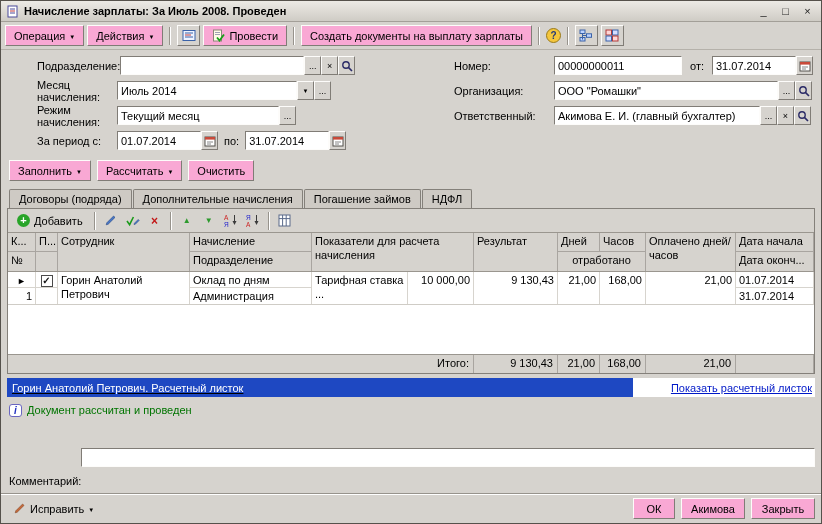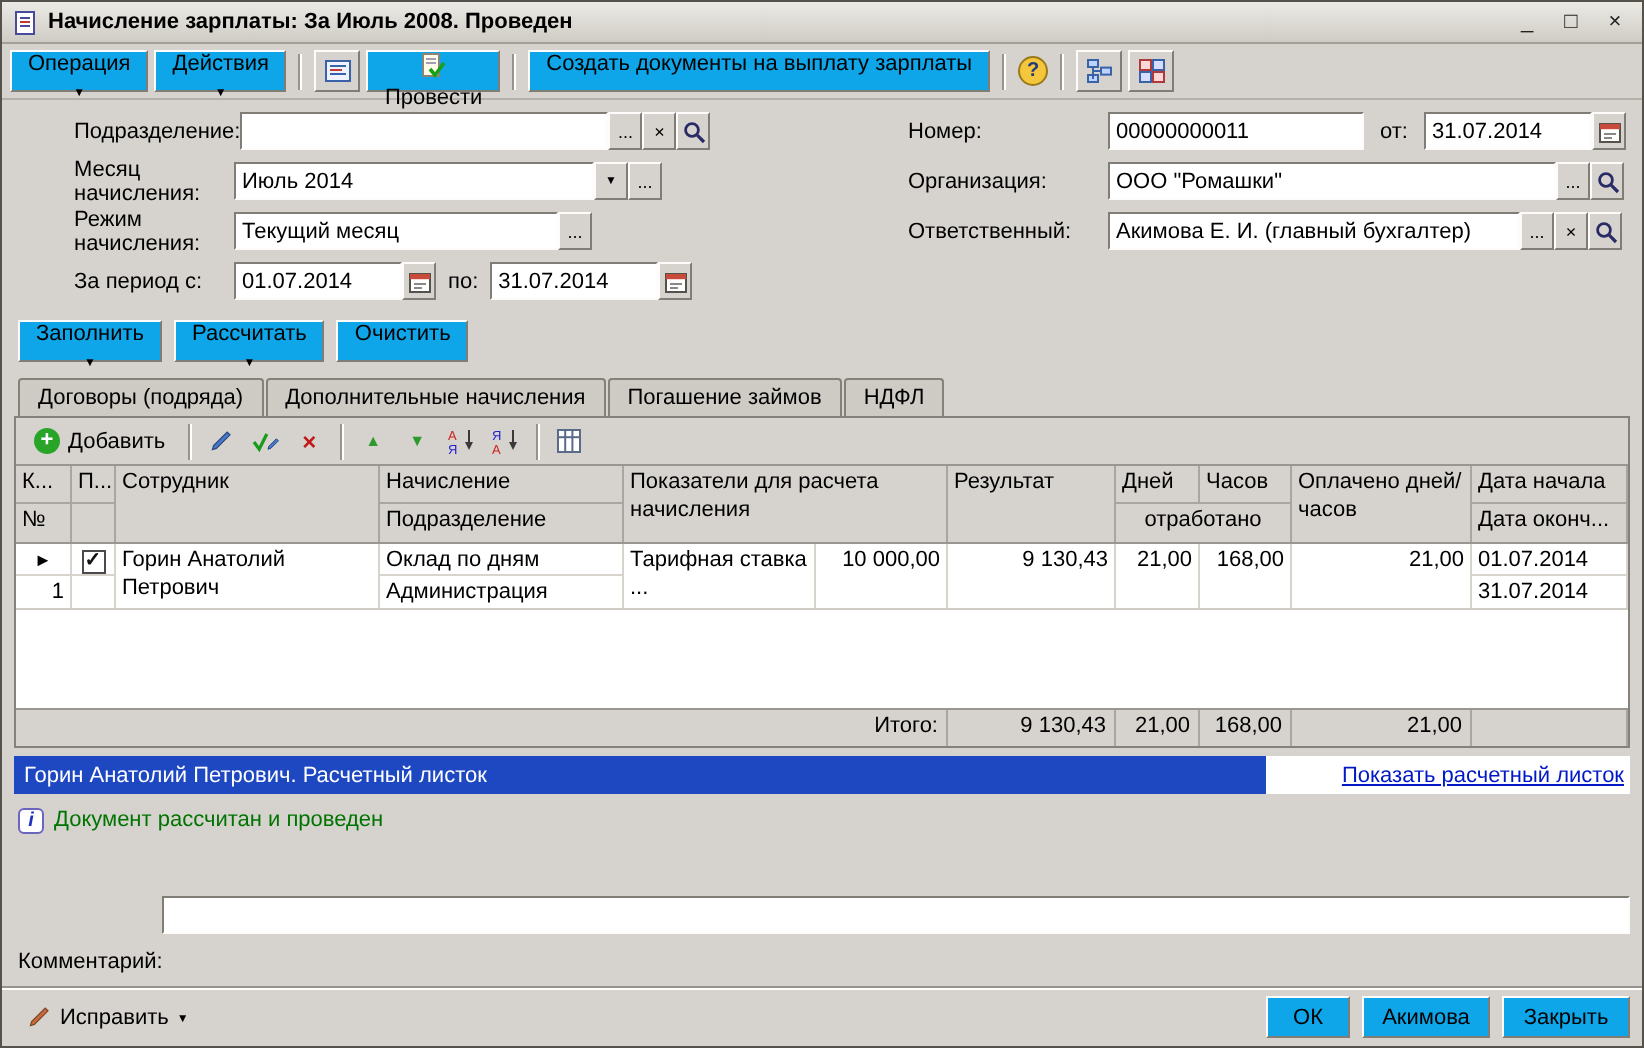--- a/index.html
+++ b/index.html
@@ -3,21 +3,21 @@
 <meta charset="utf-8">
 <style>
 *{box-sizing:border-box;margin:0;padding:0;}
 html,body{width:822px;height:524px;}
 body{font:11px "Liberation Sans",sans-serif;color:#000;background:#d6d3ce;}
 .win{width:822px;height:524px;background:#d6d3ce;border:1px solid #55514b;display:flex;flex-direction:column;overflow:hidden;}
 .titlebar{flex:0 0 21px;display:flex;align-items:center;gap:5px;padding:0 5px;background:linear-gradient(#eceae5,#cfccc5);border-bottom:1px solid #a39f98;}
 .title{flex:1;font-weight:bold;white-space:nowrap;overflow:hidden;}
 .wbtn{width:17px;height:15px;display:flex;align-items:center;justify-content:center;font-size:11px;color:#222;}
 .toolbar{flex:0 0 28px;display:flex;align-items:center;gap:3px;padding:2px 4px;border-bottom:1px solid #b5b1aa;}
-.btn{display:inline-flex;align-items:center;gap:4px;height:21px;padding:0 8px;background:#0ea5e9;border:1px solid;border-color:#fdfcfa #807c76 #807c76 #fdfcfa;font:11px "Liberation Sans",sans-serif;cursor:default;white-space:nowrap;flex-direction:column;}
+.btn{display:inline-flex;align-items:center;gap:4px;height:21px;padding:0 8px;background:#f9a8d4;border:1px solid;border-color:#fdfcfa #807c76 #807c76 #fdfcfa;font:11px "Liberation Sans",sans-serif;cursor:default;white-space:nowrap;}
 .arr{font-size:6px;line-height:1;margin-top:2px;}
 .ibtn{width:23px;height:21px;display:inline-flex;align-items:center;justify-content:center;background:#d6d3ce;border:1px solid;border-color:#fdfcfa #807c76 #807c76 #fdfcfa;}
 .tsep{width:2px;height:18px;border-left:1px solid #97938c;border-right:1px solid #fff;margin:0 3px;}
 .help-ic{width:15px;height:15px;border-radius:50%;background:#f4c63c;border:1px solid #9a7a1a;color:#243a7a;font-weight:bold;display:flex;align-items:center;justify-content:center;font-size:10px;}
 .formarea{flex:0 0 106px;display:flex;padding:6px 6px 0 8px;}
 .fleft{width:445px;flex:0 0 445px;}
 .fright{flex:1;}
 .frow{display:flex;align-items:center;height:19px;margin-bottom:6px;}
 .flabel{flex:0 0 108px;padding-left:28px;}
 .frlabel{flex:0 0 100px;}
@@ -46,21 +46,21 @@
 .tbody{flex:1;background:#fff;display:flex;flex-direction:column;min-height:0;overflow:hidden;}
 .trec{grid-auto-rows:16px;border-bottom:1px solid #cfccc6;}
 .bc{border-right:1px solid #d7d4ce;padding:1px 3px;overflow:hidden;line-height:14px;}
 .bb{border-bottom:1px solid #d7d4ce;}
 .r{text-align:right;}
 .tfill{flex:1;background:#fff;}
 .tfoot{flex:0 0 19px;background:#d6d3ce;border-top:1px solid #9a968f;}
 .fc{border-right:1px solid #a9a5a0;padding:2px 4px;overflow:hidden;}
 .cb{width:12px;height:12px;background:#fff;border:1px solid #4a4a4a;display:inline-flex;align-items:center;justify-content:center;font-size:10px;font-weight:bold;color:#111;}
 .marker{font-size:9px;line-height:12px;}
-.statusrow{flex:0 0 19px;margin:4px 6px 0;display:flex;background:#fff;}
+.statusrow{flex:0 0 19px;margin:4px 6px 0;display:flex;background:#fff;text-decoration:underline;}
 .statusblue{flex:1;background:#1e48c2;color:#fff;display:flex;align-items:center;padding:0 5px;white-space:nowrap;overflow:hidden;}
 .statuslink{flex:0 0 182px;display:flex;align-items:center;justify-content:flex-end;background:#fff;padding:0 3px;}
 .link{color:#0018c8;text-decoration:underline;white-space:nowrap;}
 .inforow{flex:0 0 18px;margin:4px 8px 0;display:flex;align-items:center;gap:5px;color:#007400;}
 .info-ic{width:13px;height:13px;border:1px solid #6a66c0;background:#fff;color:#2030c0;font-weight:bold;font-style:italic;display:flex;align-items:center;justify-content:center;border-radius:3px;font-size:10px;flex:0 0 13px;}
 .commentrow{flex:0 0 22px;margin:8px 6px 0;display:flex;align-items:center;}
 .clabel{flex:0 0 74px;padding-left:2px;margin-top:48px;}
 .cinp{flex:1;}
 .footer{flex:0 0 30px;margin-top:6px;border-top:1px solid #97938c;box-shadow:inset 0 1px 0 #fff;display:flex;align-items:center;padding:0 6px;gap:6px;background:#d6d3ce;}
 .spacer{flex:1;}

